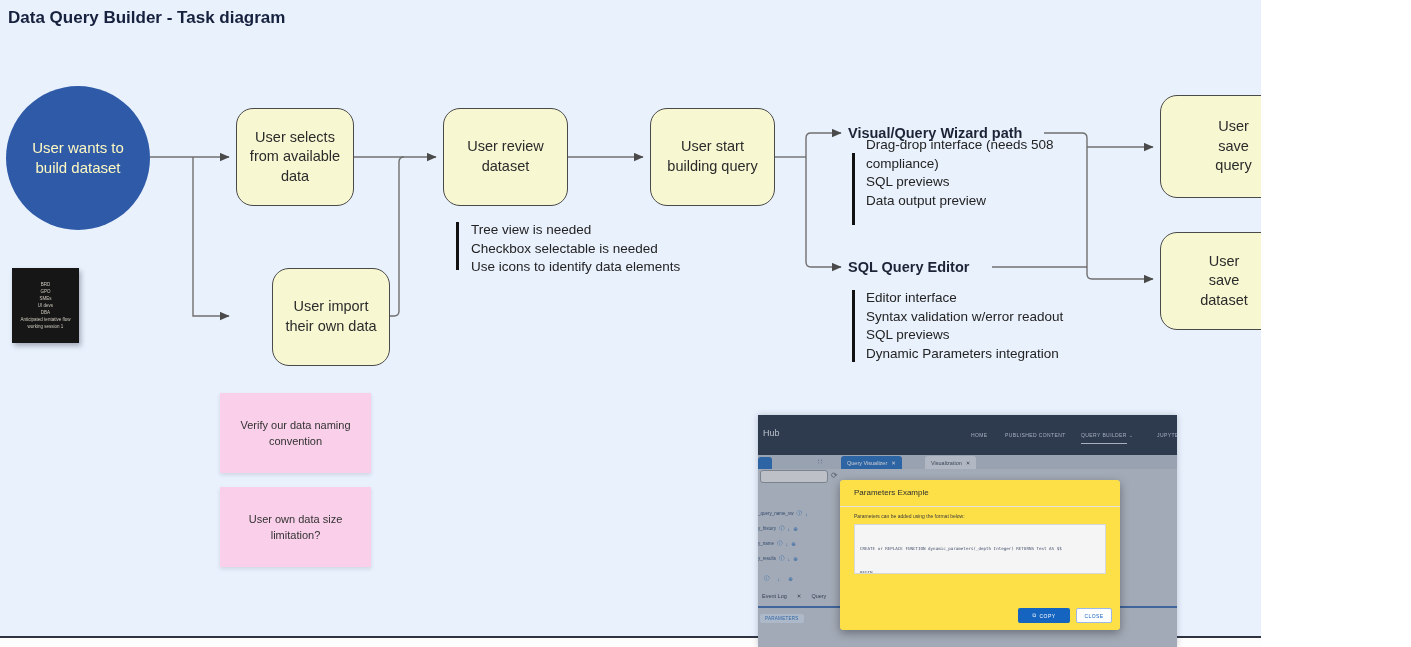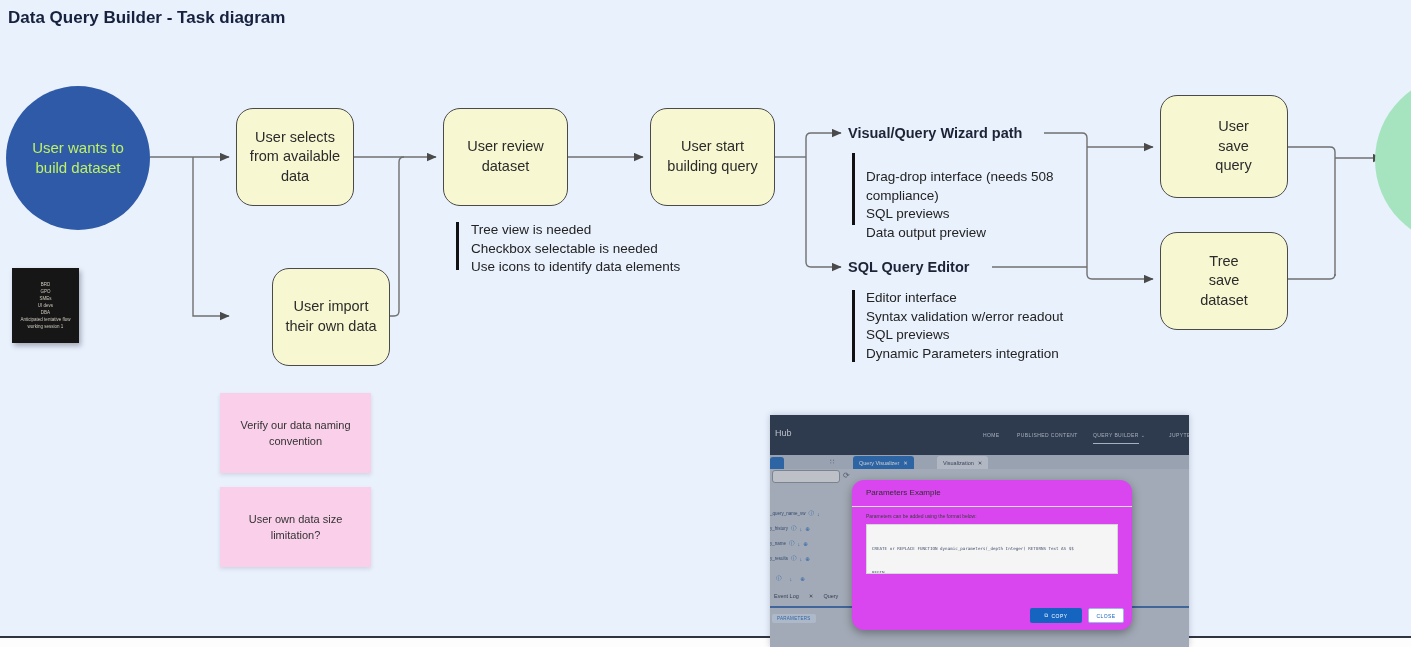--- a/index.html
+++ b/index.html
@@ -1,32 +1,32 @@
 <!DOCTYPE html>
 <html><head>
 <meta charset="utf-8">
 <style>
   * { margin:0; padding:0; box-sizing:border-box; }
   html,body { font-family:"Liberation Sans", sans-serif; }
   #canvas {
-    position:relative; width:1411px; height:647px;
+    position:relative; width:1261px; height:647px;
     background:#e9f1fd; overflow:hidden;
   }
   .abs { position:absolute; }
   #page-title {
     left:8px; top:8px; font-size:17px; font-weight:bold; color:#16213e;
   }
   
   .circle-node {
     border-radius:50%; display:flex; align-items:center; justify-content:center;
     text-align:center;
   }
   #start-node {
     left:6px; top:86px; width:144px; height:144px; background:#2e5aa8;
-    color:#bef264; font-size:15px; line-height:1.35;
+    color:#fef9c3; font-size:15px; line-height:1.35;
   }
   #start-node .lbl { width:100px; }
   #end-node {
     left:1375px; top:75px; width:170px; height:170px; background:#a6e4bf;
   }
   .task-node {
     background:#f7f7d2; border:1.6px solid #4a4a4a; border-radius:17px;
     display:flex; align-items:center; justify-content:center; text-align:center;
     color:#2b2b2b; font-size:14.5px; line-height:1.35; padding:0 8px;
   }
@@ -54,43 +54,43 @@
     left:12px; top:268px; width:67px; height:75px; background:#161616;
     display:flex; flex-direction:column; align-items:center; justify-content:center;
     box-shadow:2px 3px 5px rgba(40,40,60,.35);
   }
   #attachment div { color:#cfcabd; font-size:4.5px; line-height:7px; text-align:center; }
   
   #connectors { left:0; top:0; pointer-events:none; }
   
   #screenshot {
     left:758px; top:415px; width:419px; height:232px; background:#c6cfdc;
-    overflow:hidden; z-index:5; box-shadow:0 0 6px rgba(50,50,70,.25);margin-left:12px;
+    overflow:hidden; z-index:5; box-shadow:0 0 6px rgba(50,50,70,.25);
   }
   .ss-nav { position:absolute; left:0; top:0; width:419px; height:40px; background:#16273f; }
   .ss-brand { position:absolute; left:5px; top:13px; color:#e8ecf4; font-size:9px; }
   .ss-navitem { position:absolute; top:17px; color:#c9d2e2; font-size:5px; letter-spacing:.4px; white-space:nowrap; }
   .ss-nav-underline { position:absolute; top:28px; height:1px; background:#cfd8e8; }
   .ss-tabrow { position:absolute; left:0; top:40px; width:419px; height:14px; background:#b7c2d2; }
   .ss-tabfrag { position:absolute; left:0; top:42px; width:14px; height:12px; background:#1565c0; border-radius:3px 3px 0 0; }
   .ss-gridicon { position:absolute; left:60px; top:43px; font-size:7px; color:#33506e; }
   .ss-tab { position:absolute; top:41px; height:13px; font-size:5.5px; display:flex; align-items:center; gap:4px; padding:0 6px; border-radius:3px 3px 0 0; white-space:nowrap; }
   .ss-tab.active { left:83px; background:#1565c0; color:#fff; }
   .ss-tab.idle { left:167px; background:#dde4ee; color:#23324a; }
   .ss-search { position:absolute; left:2px; top:55px; width:68px; height:13px; background:#eef1f5; border:1px solid #8b94a3; border-radius:3px; }
   .ss-refresh { position:absolute; left:73px; top:56px; font-size:8px; color:#4e5a6e; }
   .ss-row { position:absolute; left:0; display:flex; align-items:center; gap:3px; font-size:4.5px; color:#1a3a6b; white-space:nowrap; }
   .ss-row .ic { color:#1565c0; font-size:5.5px; }
   .ss-bottomtabs { position:absolute; left:4px; top:178px; font-size:5.5px; color:#16273f; display:flex; gap:10px; align-items:center; }
   .ss-panelline { position:absolute; left:0; top:191px; width:419px; height:2px; background:#2f66b0; }
   .ss-chip { position:absolute; left:2px; top:199px; background:#d6e4f7; color:#1565c0; font-size:4.5px; padding:2px 5px; border-radius:2px; letter-spacing:.3px; }
   .ss-overlay { position:absolute; left:0; top:0; width:419px; height:232px; background:rgba(95,101,112,.34); z-index:2; }
   .ss-modal {
-    position:absolute; left:82px; top:65px; width:280px; height:150px; background:#d946ef;
-    border-radius:12px; z-index:3; box-shadow:0 3px 10px rgba(0,0,0,.35);
+    position:absolute; left:82px; top:65px; width:280px; height:150px; background:#fde047;
+    border-radius:3px; z-index:3; box-shadow:0 3px 10px rgba(0,0,0,.35);
   }
   .ss-modal-title { position:absolute; left:14px; top:8px; font-size:8px; color:#2e2e2e; }
   .ss-modal-div { position:absolute; left:0; top:26px; width:280px; height:1px; background:#e2e2e2; }
   .ss-modal-body { position:absolute; left:14px; top:33px; font-size:5px; color:#3c3c3c; }
   .ss-code {
     position:absolute; left:14px; top:44px; width:252px; height:50px;
     background:#f5f5f5; border:1px solid #d7d7d7; padding:4px 5px;
     font-family:"DejaVu Sans Mono", monospace; font-size:4.2px; line-height:8px; color:#44506b;
     white-space:pre; overflow:hidden;
   }
@@ -158,35 +158,35 @@
 
   <div id="node-build" class="abs task-node">
     <span>User start building query</span>
   </div>
 
   <div id="node-savequery" class="abs task-node">
     <span class="narrow">User save query</span>
   </div>
 
   <div id="node-savedataset" class="abs task-node">
-    <span class="narrow">Tree save dataset</span>
+    <span class="narrow">User save dataset</span>
   </div>
 
   <div id="end-node" class="abs circle-node"></div>
 
   <div class="abs note-bar" style="left:456px;top:222px;height:48px;"></div>
   <div class="abs note-text" style="left:471px;top:221px;">
     <div>Tree view is needed</div>
     <div>Checkbox selectable is needed</div>
     <div>Use icons to identify data elements</div>
   </div>
 
   <div class="abs branch-title" style="left:848px;top:125px;">Visual/Query Wizard path</div>
   <div class="abs note-bar" style="left:852px;top:153px;height:72px;"></div>
-  <div class="abs note-text" style="left:866px;top:168px;width:205px;">
+  <div class="abs note-text" style="left:866px;top:136px;width:205px;">
     <div>Drag-drop interface (needs 508 compliance)</div>
     <div>SQL previews</div>
     <div>Data output preview</div>
   </div>
 
   <div class="abs branch-title" style="left:848px;top:259px;">SQL Query Editor</div>
   <div class="abs note-bar" style="left:852px;top:290px;height:72px;"></div>
   <div class="abs note-text" style="left:866px;top:289px;width:240px;">
     <div>Editor interface</div>
     <div>Syntax validation w/error readout</div>

